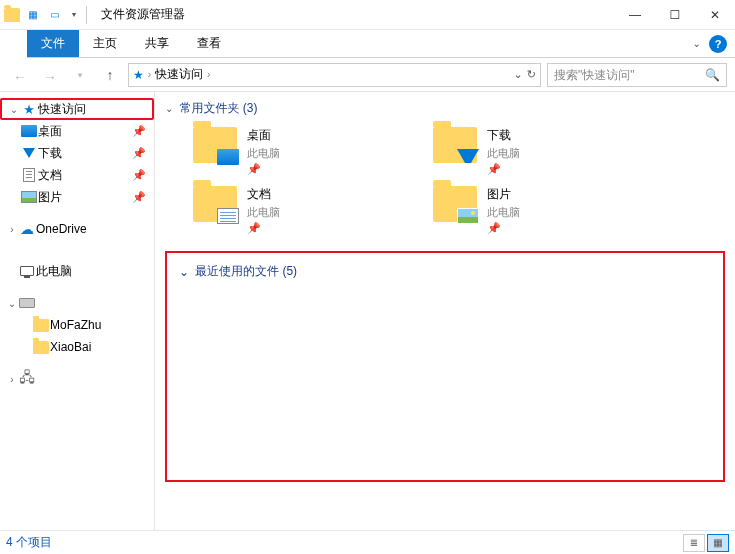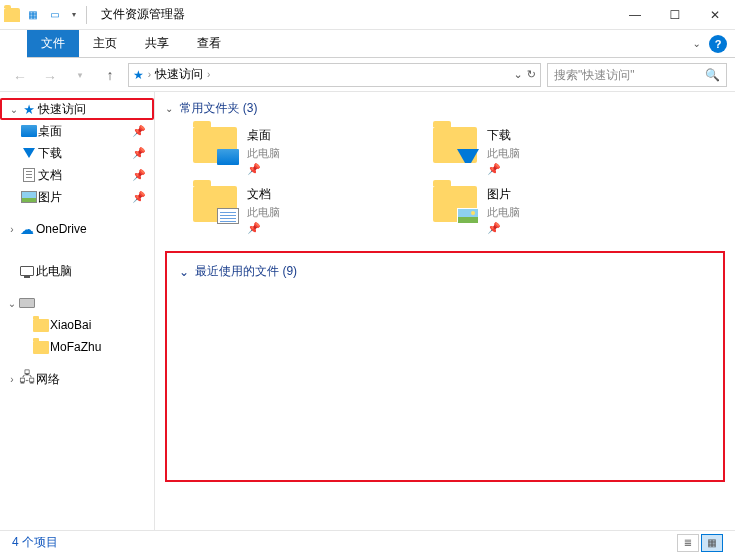--- a/index.html
+++ b/index.html
@@ -86,21 +86,21 @@
 .ov-pic::after{content:"";position:absolute;top:2px;right:3px;width:4px;height:4px;border-radius:50%;background:#ffe066;}
 .tile-text .name { font-size:12px; color:#000;}
 .tile-text .sub { font-size:11px; color:#888; margin-top:2px;}
 .tile-text .pin { font-size:11px; color:#888; margin-top:2px; display:inline-block;}
 
 .recent-box { border: 2px solid #e81123; padding: 10px 12px 200px 12px; position:relative;}
 .recent-hdr { display:flex; align-items:center; gap:6px; color:#1a3e8c; font-size:12px; cursor:pointer;}
 .recent-empty { text-align:center; color:#888; font-size:12px; margin-top:30px;}
 
 
-.statusbar { height:24px; border-top:1px solid #e5e5e5; display:flex; align-items:center; padding:0 12px; font-size:12px; color:#155abf;}
+.statusbar { height:24px; border-top:1px solid #e5e5e5; display:flex; align-items:center; padding:0 6px; font-size:12px; color:#155abf;}
 .statusbar .sb-spacer{flex:1;}
 .statusbar .view-btn{width:22px;height:18px;border:1px solid #ccc;margin-left:2px;display:flex;align-items:center;justify-content:center;font-size:10px;color:#555;}
 .statusbar .view-btn.active{background:#cce4f7;border-color:#0078d7;}
 </style>
 </head>
 <body>
 
 <div class="titlebar">
   <div class="tb-icons">
     <div class="folder-small"></div>
@@ -210,36 +210,35 @@
       <span class="exp">⌄</span>
       <span class="icon">
           <span class="ico-drive"></span>
         </span>
     </div>
     <div class="tree-item indent-1">
       <span class="exp" style="visibility:hidden">›</span>
       <span class="icon">
           <span class="ico-folder"></span>
         </span>
+      <span class="lbl">MoFaZhu</span>
+    </div>
+    <div class="tree-item indent-1">
+      <span class="exp" style="visibility:hidden">›</span>
+      <span class="icon">
+          <span class="ico-folder"></span>
+        </span>
       <span class="lbl">XiaoBai</span>
-    </div>
-    <div class="tree-item indent-1">
-      <span class="exp" style="visibility:hidden">›</span>
-      <span class="icon">
-          <span class="ico-folder"></span>
-        </span>
-      <span class="lbl">MoFaZhu</span>
     </div>
     <div class="tree-spacer"></div>
     <div class="tree-item">
       <span class="exp">›</span>
       <span class="icon">
           <span class="ico-net">🖧</span>
         </span>
-      <span class="lbl">网络</span>
     </div>
   </div>
 
   <div class="content">
     <div class="section-hdr">
       <span class="caret">⌄</span>
       <span>常用文件夹 (3)</span>
     </div>
     <div class="folders-grid" id="tiles-grid">
         <div class="folder-tile">
@@ -280,21 +279,21 @@
       <div class="name">图片</div>
       <div class="sub">此电脑</div>
       <div class="pin">📌</div>
     </div>
         </div>
       </div>
 
     <div class="recent-box">
       <div class="recent-hdr">
         <span class="caret">⌄</span>
-        <span>最近使用的文件 (9)</span>
+        <span>最近使用的文件 (5)</span>
       </div>
     </div>
   </div>
 </div>
 
 <div class="statusbar">
   <span>4 个项目</span>
   <span class="sb-spacer"></span>
   <span class="view-btn">≣</span>
   <span class="view-btn active">▦</span>

